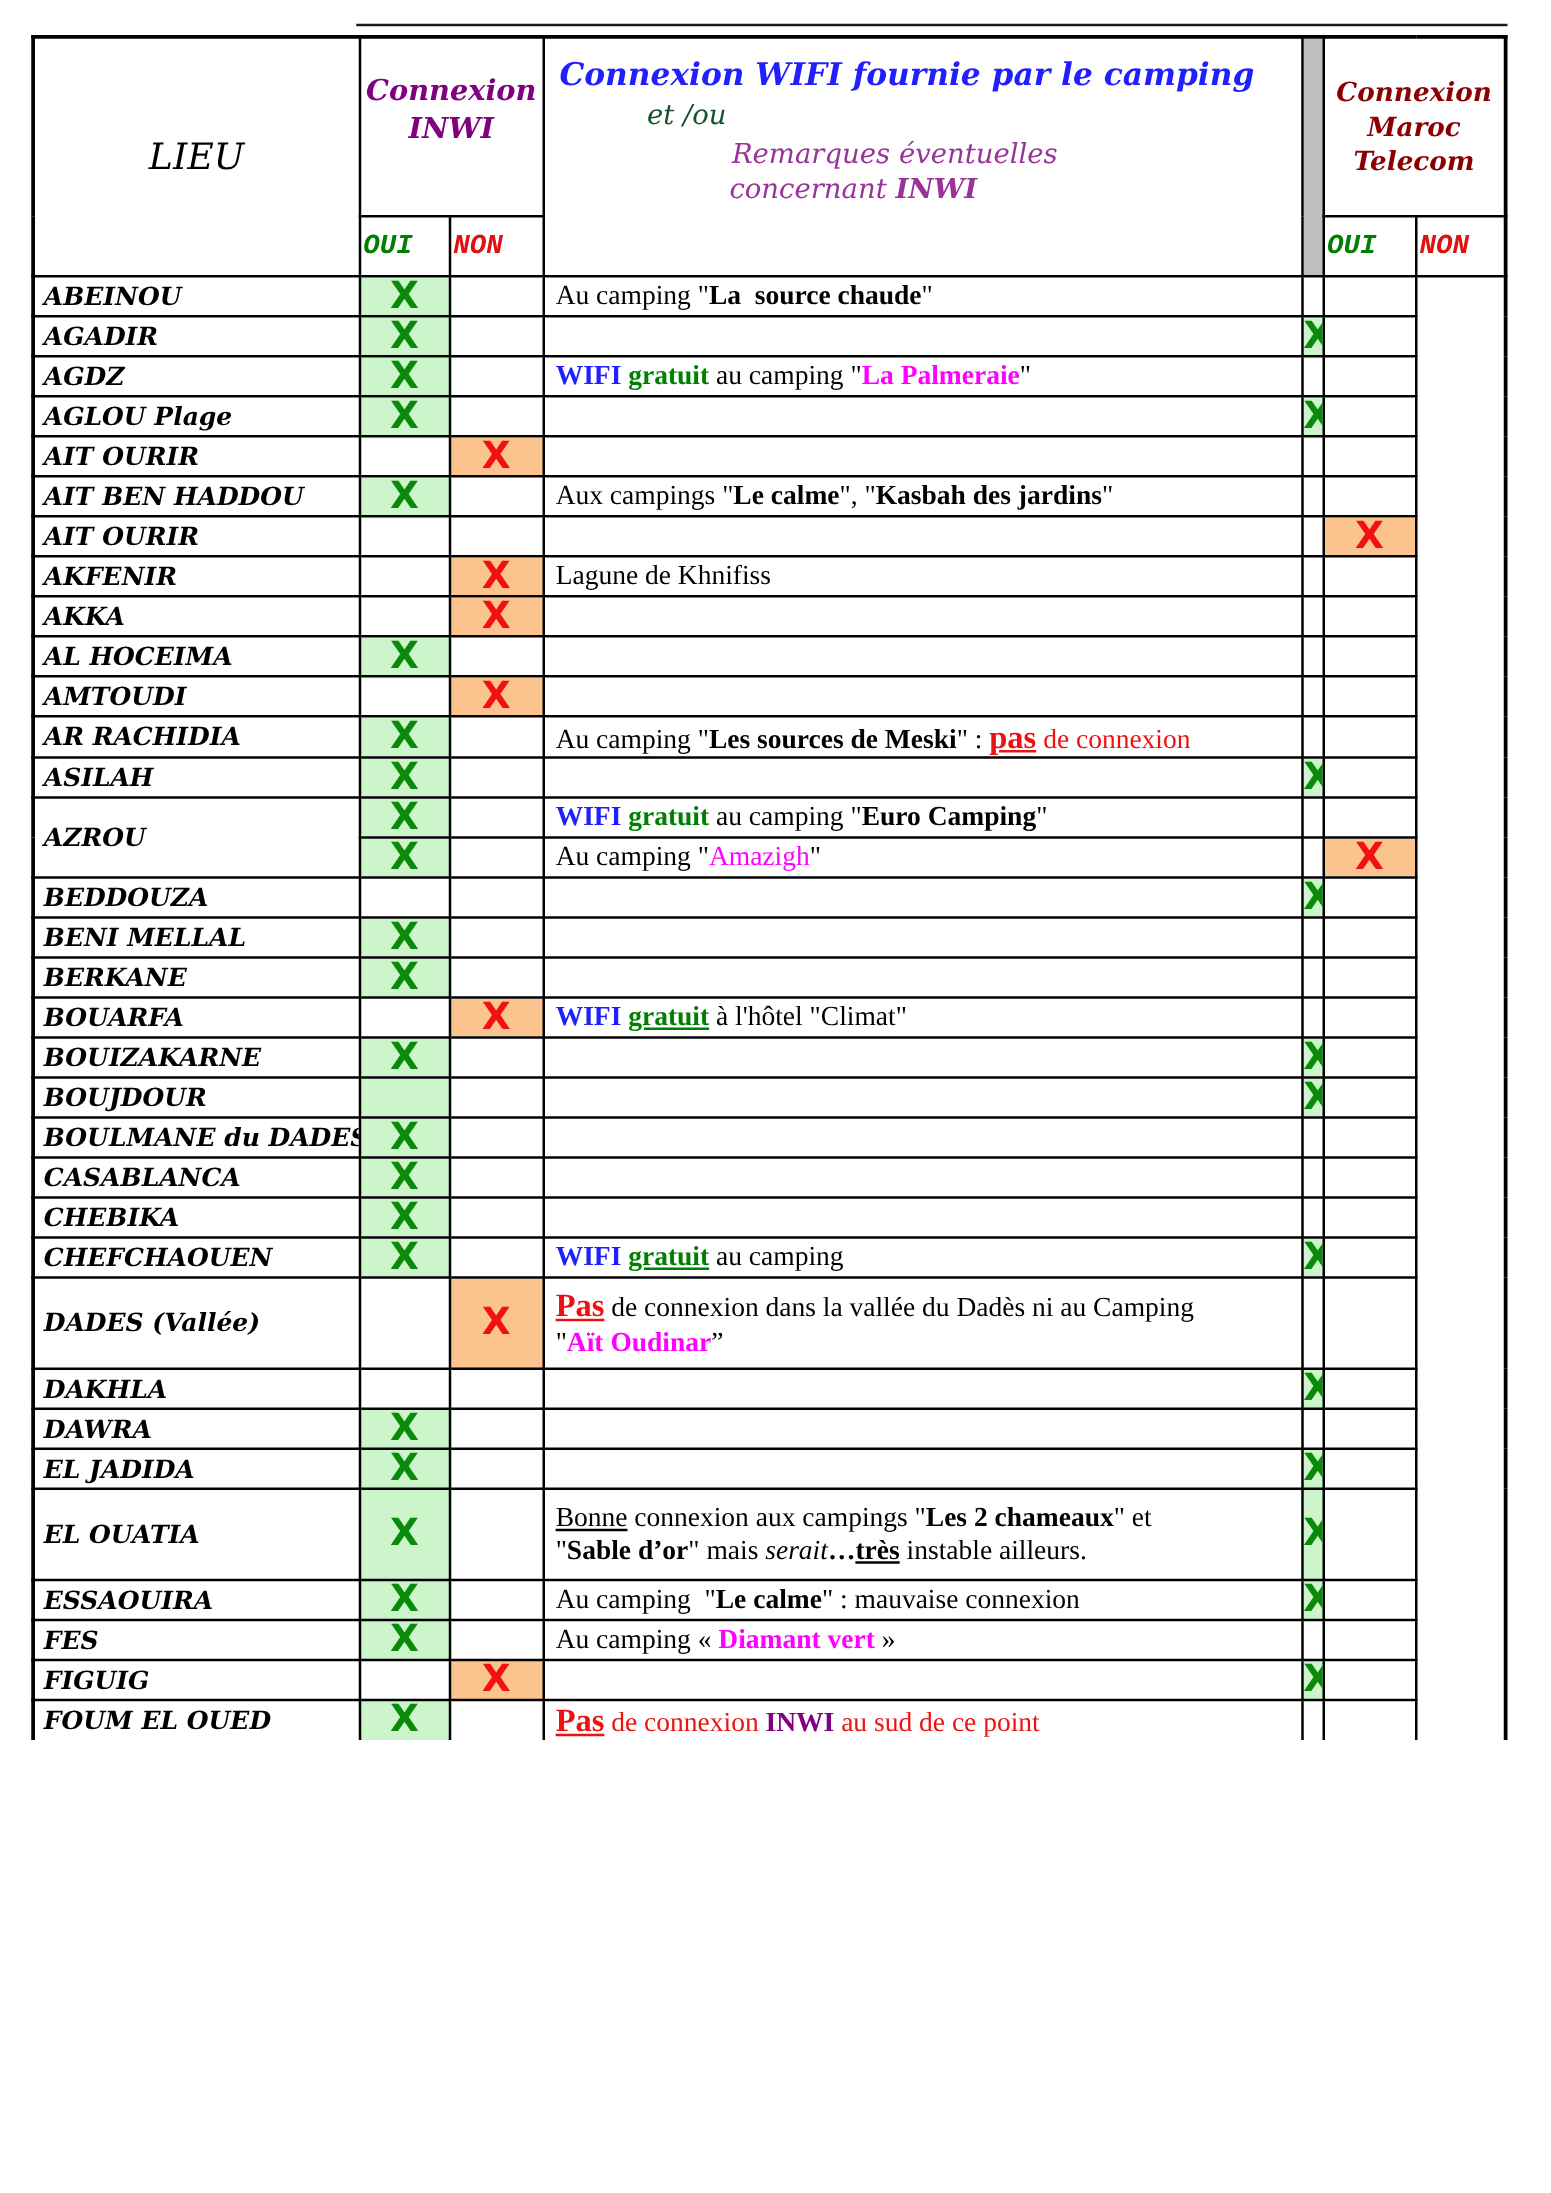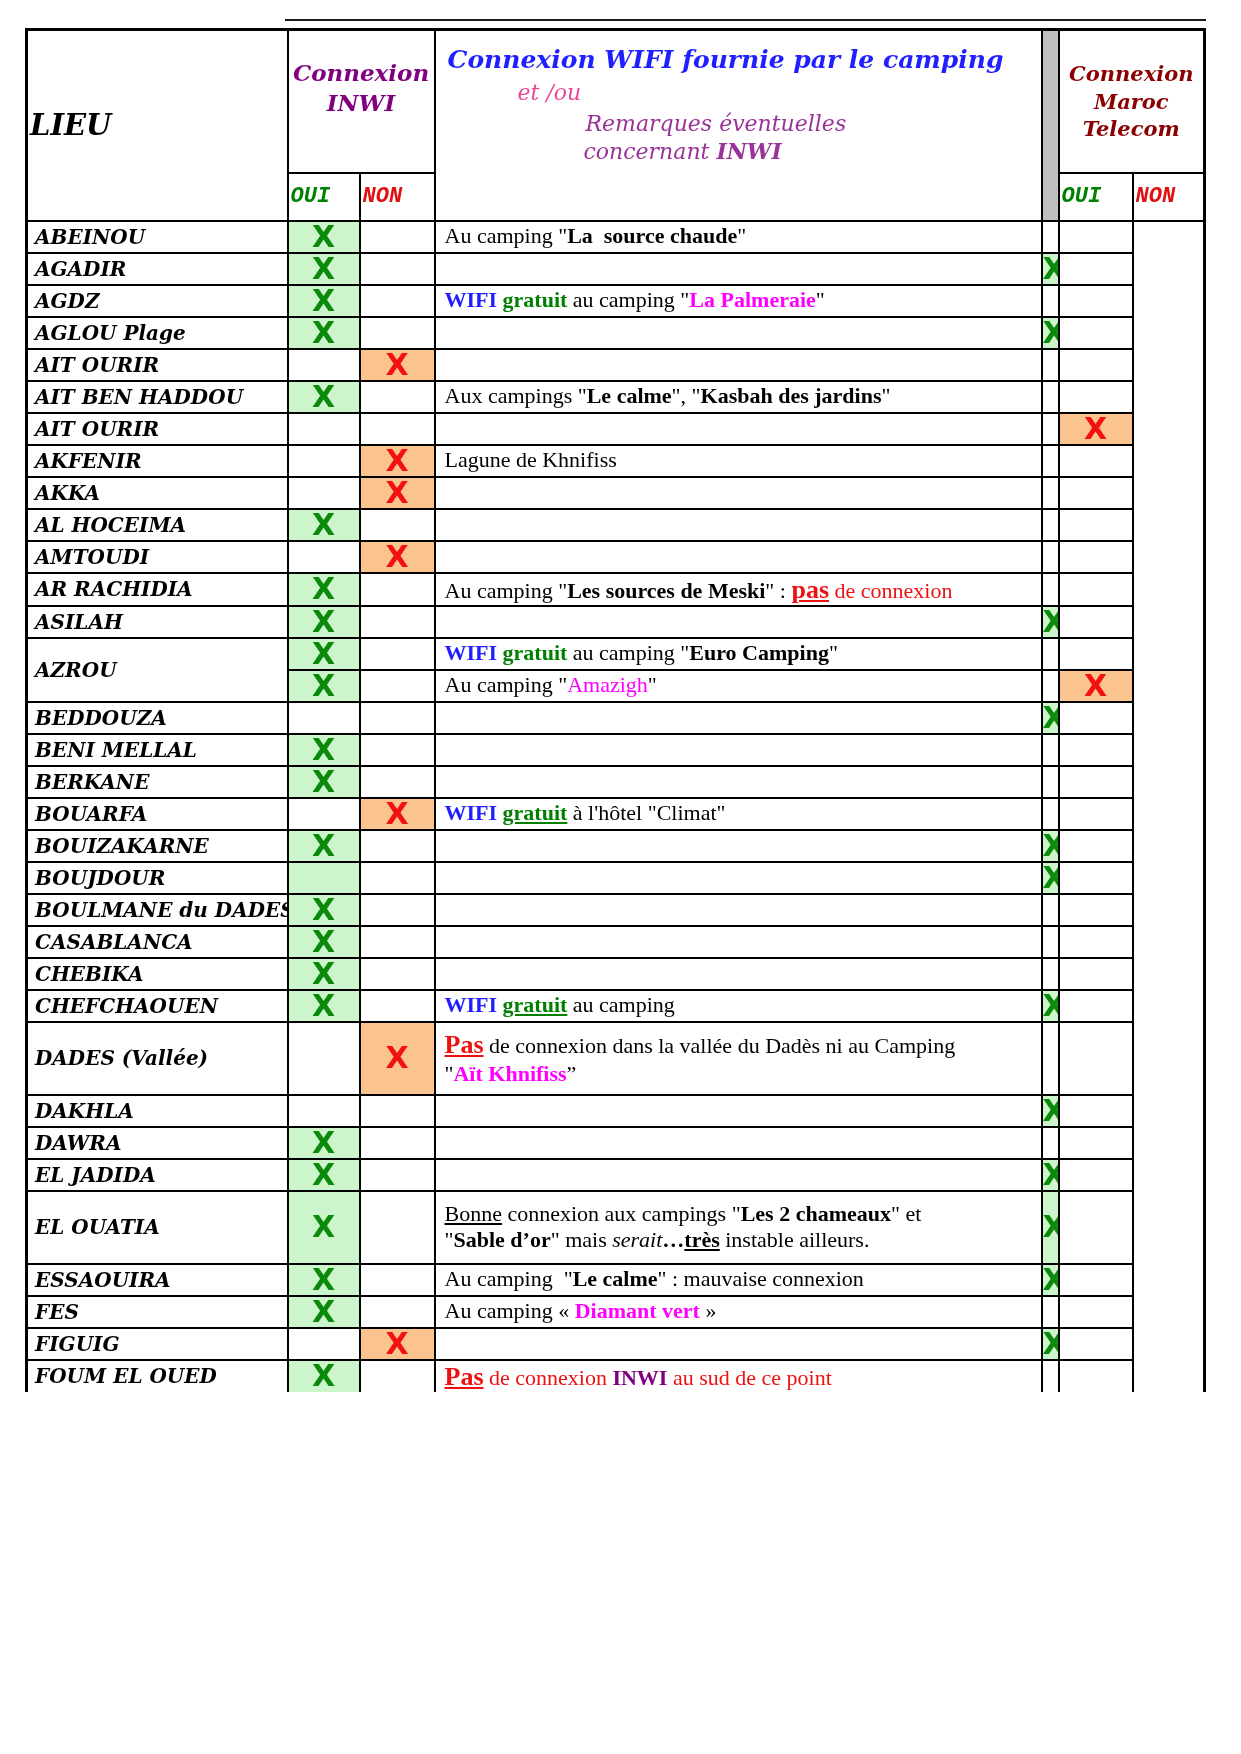--- a/index.html
+++ b/index.html
@@ -20,36 +20,36 @@
   td{border:2px solid #000;padding:0 2px;overflow:hidden;}
   thead tr.hrow1{height:143px;}
   thead tr.hrow2{height:48px;}
   tbody tr{height:30px;}
   tbody tr.tall{height:73px;}
   tbody tr:last-child td{border-bottom:none;}
 
   .gray-col{background:var(--separator-gray);padding:0;}
 
   .h-lieu{
-    text-align:left;vertical-align:middle;
-    font-family:"DejaVu Serif", serif;font-style:italic;font-weight:bold;font-size:29px;
+    text-align:center;vertical-align:middle;
+    font-family:"DejaVu Serif", serif;font-style:italic;font-weight:normal;font-size:29px;
   }
   .h-inwi{
     text-align:center;vertical-align:middle;padding-bottom:26px;
     font-family:"DejaVu Serif", serif;font-style:italic;font-weight:bold;font-size:23px;
     color:var(--header-inwi-purple);line-height:1.3;
   }
   .h-mt{
     text-align:center;vertical-align:middle;
     font-family:"DejaVu Serif", serif;font-style:italic;font-weight:bold;font-size:21px;
     color:var(--header-maroc-red);line-height:1.3;
   }
   .h-remarks{vertical-align:top;padding-top:14px;font-family:"DejaVu Serif", serif;font-style:italic;}
   .h-remarks .r1{color:var(--header-blue);font-weight:bold;font-size:25px;margin:0 0 6px 10px;}
-  .h-remarks .r2{color:#ec4899;font-size:22px;margin:0 0 4px 80px;}
+  .h-remarks .r2{color:#14532d;font-size:22px;margin:0 0 4px 80px;}
   .h-remarks .r3{color:var(--header-remarks-purple);font-size:22px;margin:6px 0 2px 148px;}
   .h-remarks .r4{color:var(--header-remarks-purple);font-size:22px;margin:0 0 0 146px;}
   .h-remarks .inwi-b{font-weight:bold;}
 
   .h-oui,.h-non{
     text-align:left;vertical-align:middle;
     font-family:Liberation Mono, monospace;font-style:italic;font-weight:bold;font-size:22px;
   }
   .h-oui{color:var(--oui-green);}
   .h-non{color:var(--non-red);}
@@ -309,21 +309,21 @@
           <td class="mark bg-green"><span class="x x-green">X</span></td>
           <td class="mark"></td>
           <td class="remark"><span style="font-weight: bold; color: rgb(31, 31, 255);">WIFI</span><span> </span><span style="font-weight: bold; text-decoration: underline; color: rgb(0, 128, 0);">gratuit</span><span> au camping</span></td>
           <td class="mark bg-green"><span class="x x-green">X</span></td>
           <td class="mark"></td>
         </tr>
         <tr class="tall">
           <td class="lieu">DADES (Vallée)</td>
           <td class="mark"></td>
           <td class="mark bg-red"><span class="x x-red">X</span></td>
-          <td class="remark"><span style="font-weight: bold; text-decoration: underline; font-size: 26px; color: rgb(238, 17, 17);">Pas</span><span> de connexion dans la vallée du Dadès ni au Camping</span><br><span>"</span><span style="font-weight: bold; color: rgb(255, 0, 255);">Aït Khnifiss</span><span>”</span></td>
+          <td class="remark"><span style="font-weight: bold; text-decoration: underline; font-size: 26px; color: rgb(238, 17, 17);">Pas</span><span> de connexion dans la vallée du Dadès ni au Camping</span><br><span>"</span><span style="font-weight: bold; color: rgb(255, 0, 255);">Aït Oudinar</span><span>”</span></td>
           <td class="mark"></td>
           <td class="mark"></td>
         </tr>
         <tr>
           <td class="lieu">DAKHLA</td>
           <td class="mark"></td>
           <td class="mark"></td>
           <td class="remark"></td>
           <td class="mark bg-green"><span class="x x-green">X</span></td>
           <td class="mark"></td>

